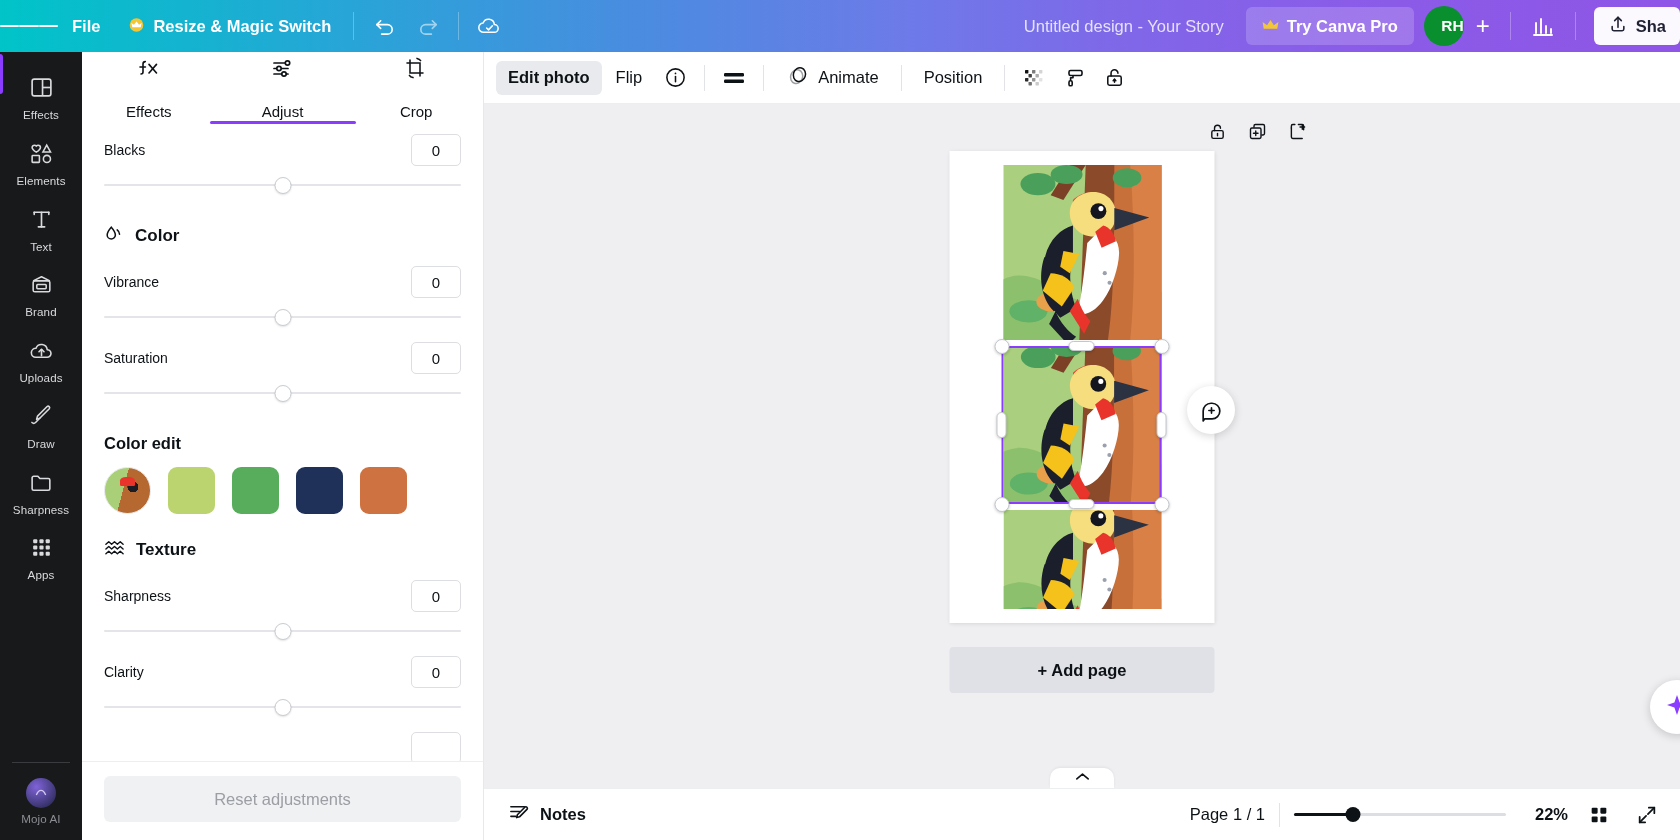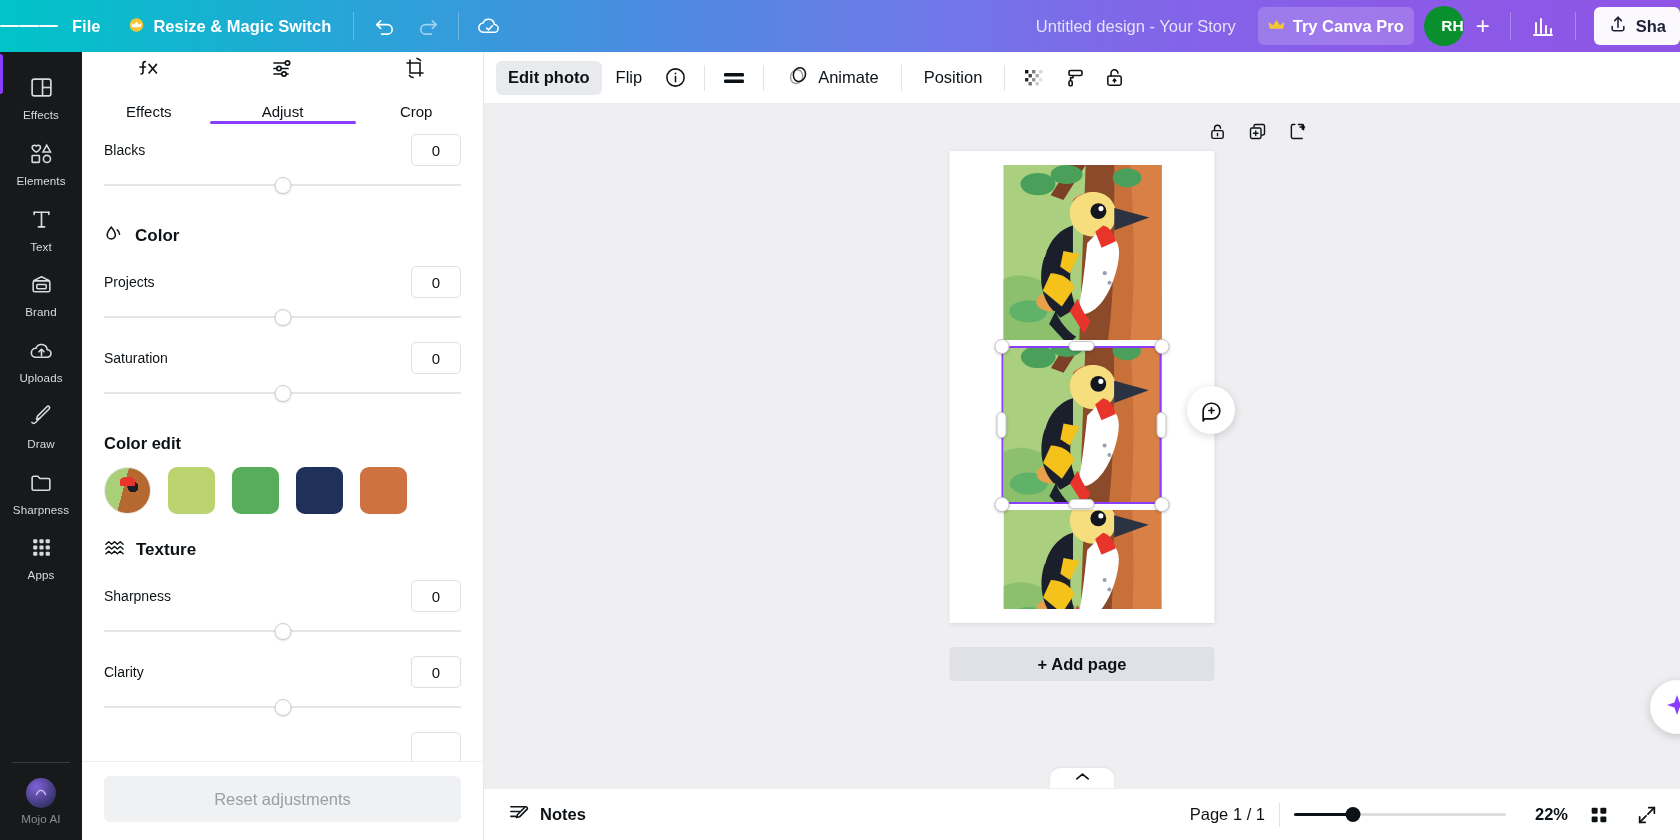--- a/index.html
+++ b/index.html
@@ -40,21 +40,21 @@
     cursor: pointer; border-radius: 6px;
   }
   .tb-center { flex: 1; display: flex; align-items: center; justify-content: flex-end; }
   .doc-title {
     font-size: 16.5px; color: rgba(255,255,255,0.80); font-weight: 400;
     padding: 6px 12px; border-radius: 6px; white-space: nowrap; cursor: text;
   }
   .tb-right { display: flex; align-items: center; gap: 2px; padding-right: 0; }
   .try-pro {
     background: rgba(255,255,255,0.18); border-radius: 6px; height: 38px;
-    padding: 0 10px; display: flex; align-items: center; gap: 8px;
+    padding: 0 16px; display: flex; align-items: center; gap: 8px;
     font-size: 16.5px; font-weight: 700; cursor: pointer; margin-left: 10px;
   }
   .avatar {
     width: 40px; height: 40px; border-radius: 50%; background: #0a8f2e;
     display: flex; align-items: center; justify-content: flex-end;
     font-size: 15.5px; font-weight: 700; color: #ffffff; cursor: pointer; margin-left: 8px;
   }
   .plus-btn { width: 34px; height: 40px; display:flex; align-items:center; justify-content:center; font-size: 24px; font-weight: 300; cursor: pointer; }
   .share-btn {
     background: rgba(255,255,255,0.96); color: #1f2233; border-radius: 6px;
@@ -187,21 +187,21 @@
   .handle.edge-h { width: 26px; height: 10px; border-radius: 6px; }
   .handle.edge-v { width: 10px; height: 26px; border-radius: 6px; }
 
   .comment-fab {
     position: absolute; width: 48px; height: 48px; border-radius: 50%; background: #fff;
     box-shadow: 0 2px 8px rgba(0,0,0,.16); display: flex; align-items: center; justify-content: center;
     cursor: pointer;
   }
   .add-page {
     position: absolute; left: 50%; transform: translateX(-50%); top: 543px;
-    width: 265px; height: 34px; background: #dfe1e6; border-radius: 4px;
+    width: 265px; height: 46px; background: #dfe1e6; border-radius: 4px;
     display: flex; align-items: center; justify-content: center;
     font-size: 16.5px; font-weight: 700; color: #0d1216; cursor: pointer;
   }
   .collapse-tab {
     position: absolute; left: 50%; transform: translateX(-50%); bottom: 0;
     width: 64px; height: 20px; background: #fff; border-radius: 10px 10px 0 0;
     display: flex; align-items: flex-start; justify-content: center; cursor: pointer;
     box-shadow: 0 -1px 3px rgba(0,0,0,.06); padding-top: 3px;
   }
   .magic-fab {
@@ -485,21 +485,21 @@
             <svg width="20" height="20" viewBox="0 0 22 22" fill="none" stroke="#0d1216" stroke-width="1.7" stroke-linecap="round">
               <path d="M8 3.5C8 3.5 3.5 8.6 3.5 12a4.5 4.5 0 009 0C12.5 8.6 8 3.5 8 3.5z"></path>
               <path d="M14.5 6.5c1.6 1.2 2.6 3 2.6 4.8"></path>
             </svg>
           </span>
           <span class="st">Color</span>
         </div>
 
         <div class="ctrl">
           <div class="ctrl-head">
-            <span class="ctrl-name">Projects</span>
+            <span class="ctrl-name">Vibrance</span>
             <span class="ctrl-val">0</span>
           </div>
           <div class="slider">
             <div class="track"></div>
             <div class="knob" style="left:50%"></div>
           </div>
         </div>
 
         <div class="ctrl">
           <div class="ctrl-head">

